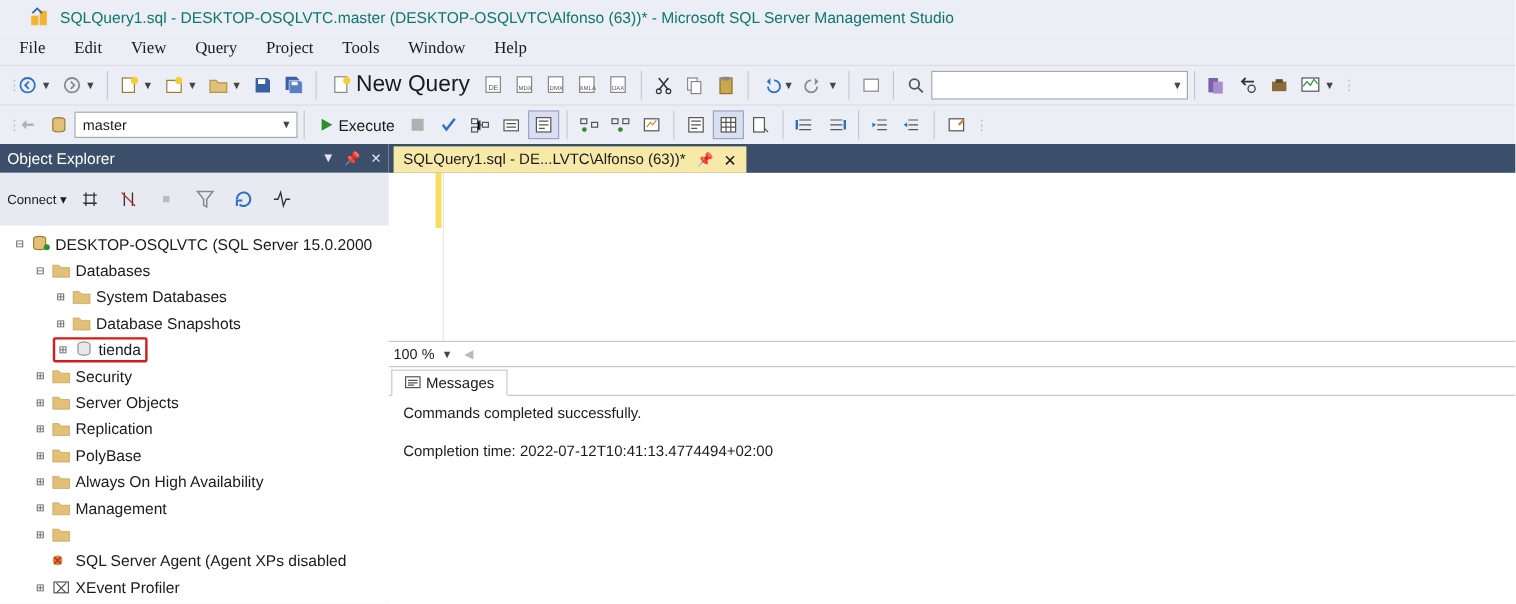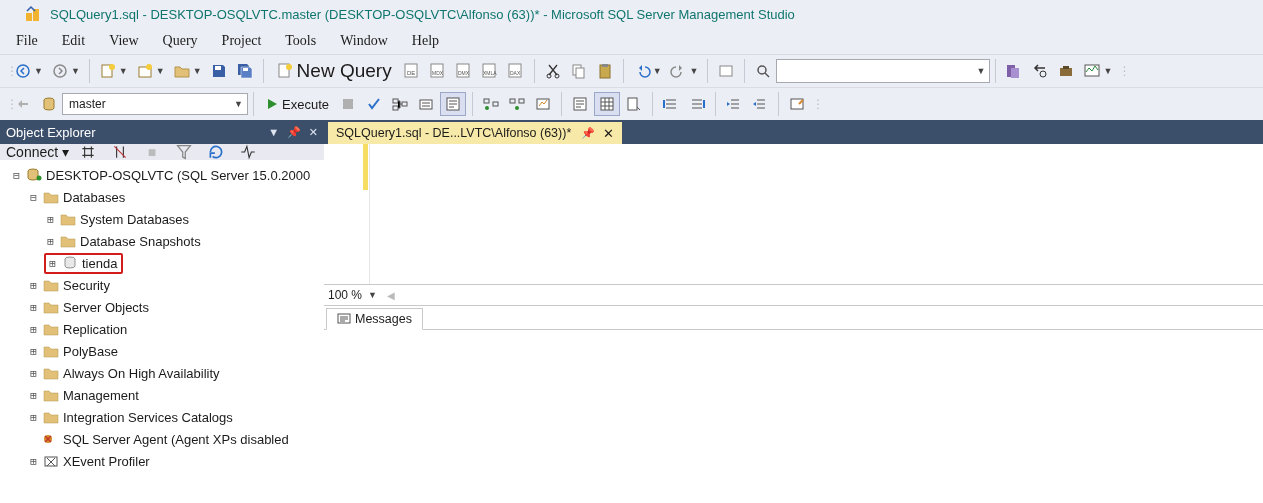--- a/index.html
+++ b/index.html
@@ -26,21 +26,21 @@
 .execute { display:flex; align-items:center; height:24px; padding:0 6px; }
 .execute span { font-size:13px; margin-left:3px;}
 .active-btn { border:1px solid #9aa7c7; background:#d9dff0; }
 
 .body-area { display: flex; height: calc(503px - 28px - 26px - 33px - 33px); }
 
 .obj-explorer { width: 324px; background: #eceef5; border-right: none; display:flex; flex-direction:column;}
 .oe-header { height: 24px; background: #3b4f6a; color: #fff; display: flex; align-items: center; justify-content: space-between; padding: 0 6px; font-size: 13px; }
 .oe-header .hdr-icons { display:flex; gap:8px; align-items:center; color:#dfe6f2;}
 .oe-header .hdr-icons span { font-size:11px;}
-.oe-connect { height: 16px; background: #e9eaf1; display: flex; align-items: center; padding: 0 6px; font-size: 14px; gap:6px;}
+.oe-connect { height: 44px; background: #e9eaf1; display: flex; align-items: center; padding: 0 6px; font-size: 11px; gap:6px;}
 .oe-tree { flex:1; background: #fff; padding: 4px 0 4px 10px; font-size: 13px; overflow:hidden;}
 .tree-row { height: 22px; display: flex; align-items: center; white-space: nowrap; }
 .exp { width: 13px; text-align:center; color:#5a5a5a; font-family: monospace; font-size:11px; margin-right:3px;}
 .folder-icon { width:16px; height:14px; display:inline-flex; margin-right:4px;}
 .treetxt { }
 .ind1 { margin-left: 0px; }
 .ind2 { margin-left: 17px; }
 .ind3 { margin-left: 34px; }
 .hl { border: 2px solid #d31d1d; border-radius:2px; padding: 0 4px 0 0; height:21px;}
 
@@ -538,21 +538,20 @@
           </span>
           <span class="treetxt">Management</span>
         </div>
       <div class="tree-row ind2">
           <span class="exp">⊞</span>
           <span class="folder-icon">
             <svg width="16" height="14" viewBox="0 0 16 14">
               <path class="folder-svg" d="M1 3h5l2 2h7v8H1z"></path>
             </svg>
           </span>
-          <span class="treetxt">Integration Services Catalogs</span>
         </div>
       <div class="tree-row ind3" style="margin-left:17px;">
           <span class="exp" style="visibility:hidden;">⊞</span>
           <span class="folder-icon">
             <svg width="16" height="14" viewBox="0 0 16 14">
               <circle cx="5" cy="7" r="4" fill="#d98a2a"></circle>
               <path d="M2 4l6 6M8 4l-6 6" stroke="#c0392b" stroke-width="1.5"></path>
             </svg>
           </span>
           <span class="treetxt">SQL Server Agent (Agent XPs disabled</span>
@@ -593,14 +592,18 @@
     </div>
     <div class="msg-tabs">
       <div class="msg-tab">
         <svg width="14" height="14" viewBox="0 0 14 14" style="margin-right:4px;">
             <rect x="1" y="2" width="12" height="9" fill="#fff" stroke="#555"></rect>
             <path d="M3 5h8M3 7h8M3 9h5" stroke="#555"></path>
           </svg>
         <span>Messages</span>
       </div>
     </div>
+    <div class="msg-body">
+      <p>Commands completed successfully.</p>
+      <p>Completion time: 2022-07-12T10:41:13.4774494+02:00</p>
+    </div>
   </div>
 </div>
 
 </body></html>

